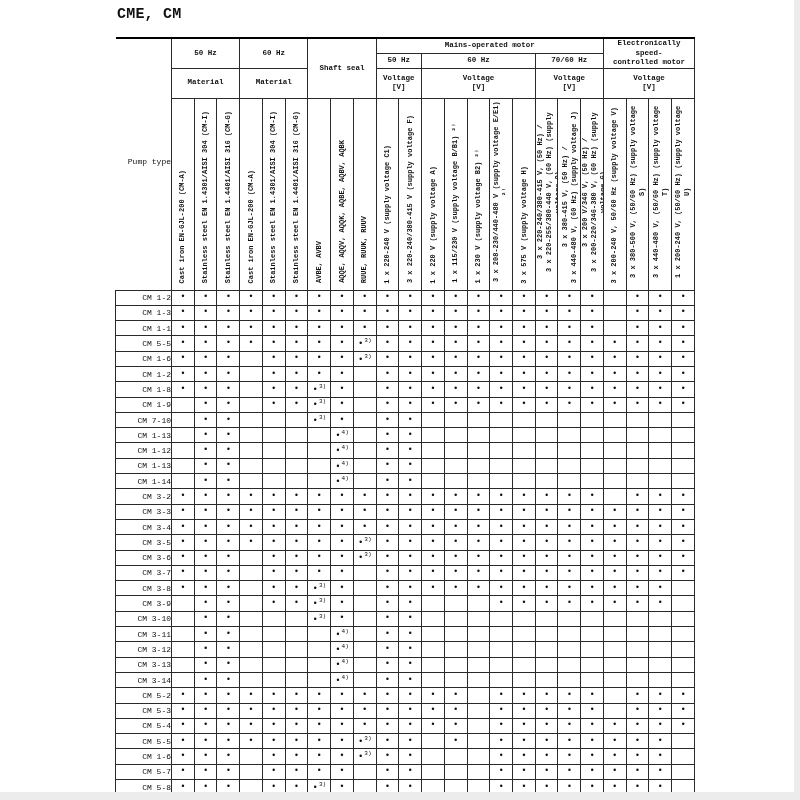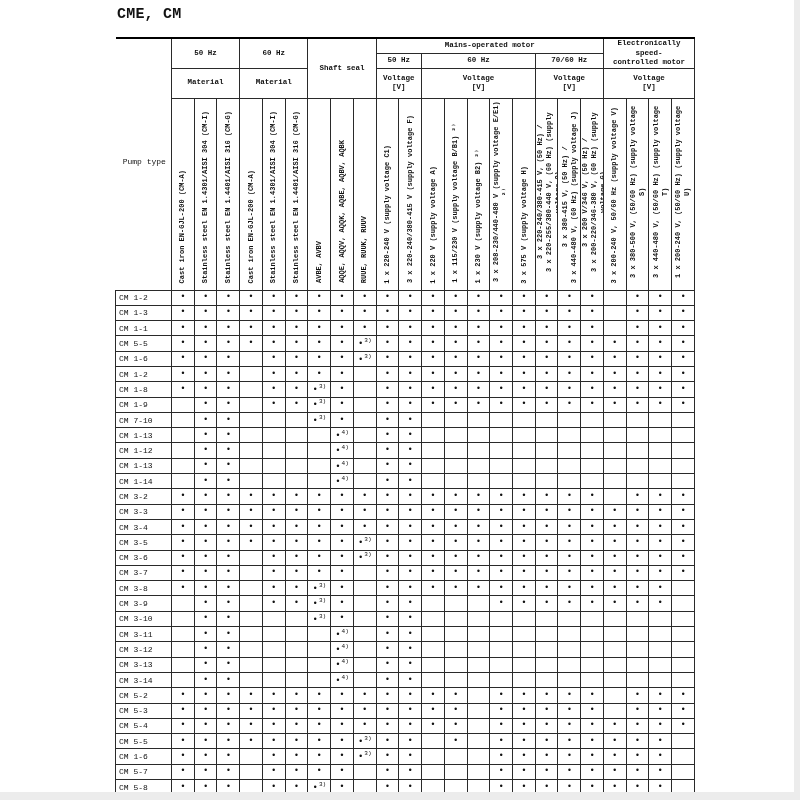--- a/index.html
+++ b/index.html
@@ -8,26 +8,26 @@
   .edge-bottom{position:absolute;left:0;top:792px;width:800px;height:8px;background:#ececec;}
   .edge-right{position:absolute;left:794px;top:0;width:6px;height:800px;background:#ececec;}
   .title{position:absolute;left:117px;top:6px;font-size:15px;font-weight:bold;letter-spacing:.2px;}
   table.matrix{position:absolute;left:115px;top:37px;width:580px;border-collapse:collapse;
                table-layout:fixed;}
   .matrix th,.matrix td{border:1px solid #2a2a2a;padding:0;}
   .matrix{border-top:2px solid #000;}
   thead th{font-weight:bold;font-size:7.5px;text-align:center;vertical-align:middle;line-height:1.25;}
   tr.h1{height:15px} tr.h2{height:15px} tr.h3{height:30px} tr.h4{height:188px}
   .pre{white-space:pre-line;}
-  .pump-head{border-left:0 !important;vertical-align:top;text-align:center;
+  .pump-head{border-left:0 !important;vertical-align:top;text-align:right;
              padding:118px 0 0 2px !important;font-weight:normal;font-size:8px;}
   .rot-cell{vertical-align:bottom;overflow:hidden;height:188px;padding:0 0 3px 0 !important;}
   .vtext{writing-mode:vertical-rl;transform:rotate(180deg);display:inline-block;
          font-size:7px;font-weight:bold;line-height:1.25;white-space:pre-line;max-height:182px;}
-  tbody th.rowlabel{font-size:8px;font-weight:normal;text-align:left;padding-left:3px !important;
+  tbody th.rowlabel{font-size:8px;font-weight:normal;text-align:right;padding-left:3px !important;
                     height:14.3px;background:#fff;}
   tbody td.dotcell{text-align:center;font-size:8px;height:14.3px;line-height:1;}
   .dot{font-size:9px;}
   sup.note{font-size:6px;vertical-align:super;margin-left:1px;}
 </style>
 </head>
 <body>
 
 <div class="page">
   <div class="title">CME, CM</div>

